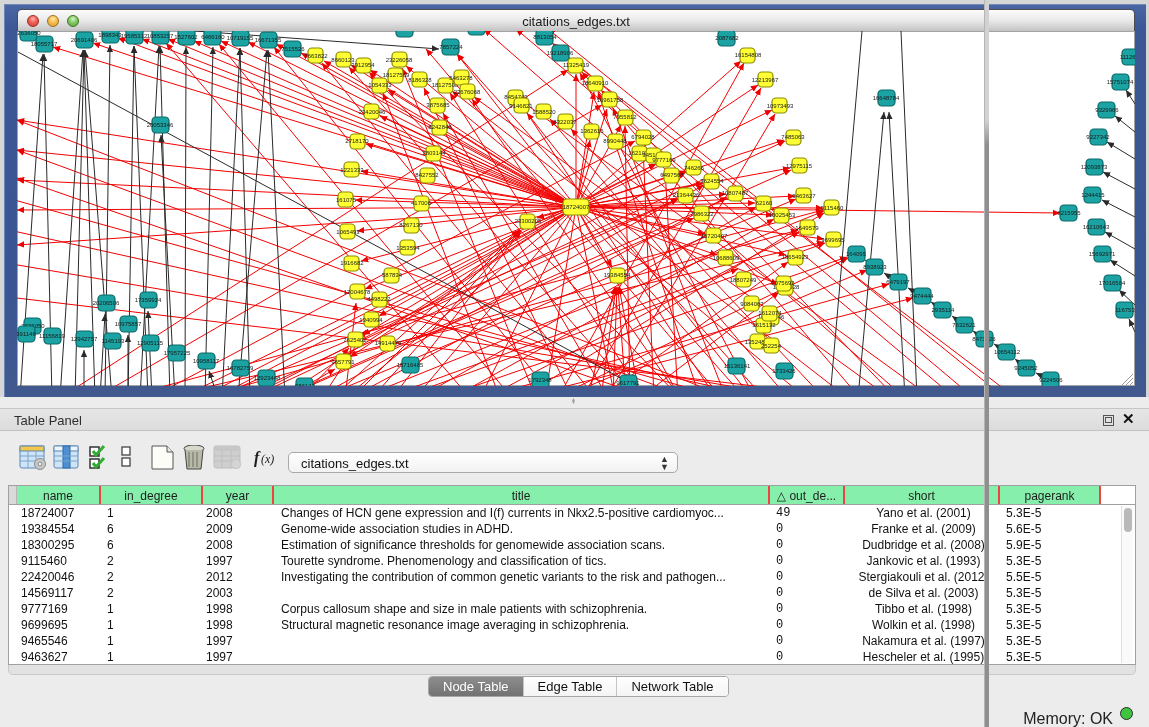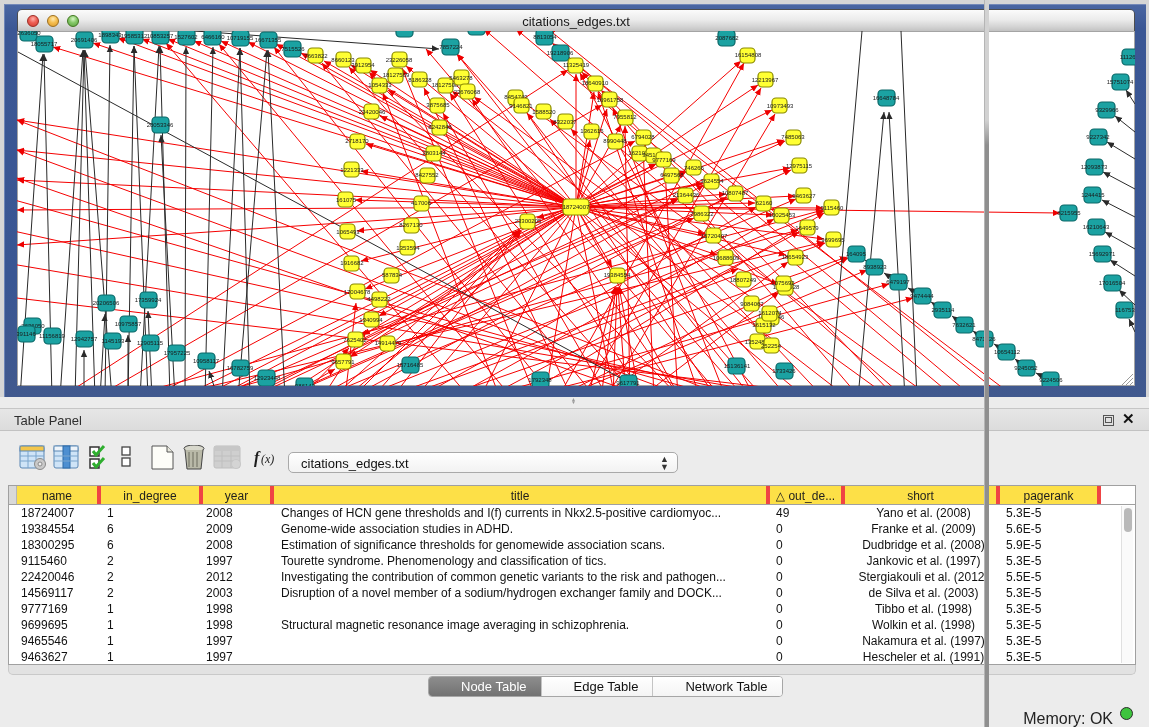--- a/index.html
+++ b/index.html
@@ -28,33 +28,33 @@
 #grip { position:absolute; left:571px; top:1px; color:#9a9a9a; font-size:5px; line-height:3px; }
 #restore { position:absolute; left:1103px; top:6px; width:11px; height:11px; border:1.5px solid #555; }
 #restore:before { content:""; position:absolute; left:1px; top:1px; width:5px; height:4px; border:1px solid #555; }
 #closex { position:absolute; left:1122px; top:1px; font-size:15px; font-weight:bold; color:#111; }
 #toolbar { position:absolute; left:0; top:34px; width:1149px; height:52px; background:#ececec; }
 #combo { position:absolute; left:288px; top:21px; width:390px; height:21px; background:linear-gradient(180deg,#ffffff,#f2f2f2);
   border:1px solid #a9a9a9; border-radius:5px; font-size:13px; color:#111; padding:3px 0 0 12px; }
 #combo .arr { position:absolute; right:8px; top:2px; font-size:9px; color:#333; line-height:8px; text-align:center; }
 
 #thead { position:absolute; left:8px; top:88px; width:1128px; height:20px; background:#fff; border:1px solid #a0a0a0; font-size:12px; color:#1e1e1e; }
-#thead span { position:absolute; top:3px; text-align:center; background:#fde047; border-right:4px solid #ef4444; height:18px; top:0; padding-top:3px; }
+#thead span { position:absolute; top:3px; text-align:center; background:#86efac; border-right:2px solid #ef4444; height:18px; top:0; padding-top:3px; }
 #tbody { position:absolute; left:8px; top:108px; width:1128px; height:160px; background:#fff; border-left:1px solid #a0a0a0; border-right:1px solid #a0a0a0; border-bottom:1px solid #a0a0a0; font-size:12px; color:#111; }
 .tr { position:relative; height:16px; white-space:nowrap; overflow:hidden; }
 .tr span { position:absolute; top:1px; }
 .c0 { left:12px; } .c1 { left:98px; } .c2 { left:197px; } .c3 { left:272px; }
-.c4 { left:767px; } .c5 { left:837px; width:155px; text-align:center; } .c6 { left:997px; }
+.c4 { left:767px;font-family:Liberation Mono, monospace; } .c5 { left:837px; width:155px; text-align:center; } .c6 { left:997px; }
 #vsb { position:absolute; left:1121px; top:109px; width:12px; height:157px; background:#fafafa; border-left:1px solid #e0e0e0; }
 #vsb div { position:absolute; left:2px; top:2px; width:8px; height:24px; background:#b9b9b9; border-radius:4px; }
 
 #tfoot { position:absolute; left:8px; top:268px; width:1128px; height:10px; background:#e2e2e2; border:1px solid #c9c9c9; border-top:none; border-radius:0 0 5px 5px; }
 #tabs { position:absolute; left:428px; top:279px; height:21px; display:flex; font-size:13px;
   border:1px solid #a6a6a6; border-radius:4px; overflow:hidden; background:#fff; }
-#tabs div { padding:2px 14px 0 32px; height:21px; }
+#tabs div { padding:2px 14px 0 14px; height:21px; }
 #tabs .sel { background:linear-gradient(180deg,#8d8d8d,#6f6f6f); color:#fff; }
 #tabs .us { background:linear-gradient(180deg,#ffffff,#f3f3f3); color:#111; border-left:1px solid #c4c4c4; }
 #mem { position:absolute; right:36px; top:313px; font-size:16px; color:#222;text-align:center; }
 #memdot { position:absolute; right:16px; top:310px; width:13px; height:13px; border-radius:50%; background:#3ec43e; border:1px solid #2c2c2c; }
 
 #rstrip { position:absolute; right:0; top:0; width:5px; height:727px; background:linear-gradient(180deg,#d2d2d2 0px,#d2d2d2 120px,#8f8f8f 145px,#8f8f8f 100%); border-left:1px solid #b5b5b5; }
 .icon { position:absolute; top:14px; left:18px; }
 </style></head>
 <body>
 <div id="app">
@@ -614,23 +614,23 @@
       <span style="left:265px;width:496px">title</span>
       <span style="left:761px;width:75px">△ out_de...</span>
       <span style="left:836px;width:155px">short</span>
       <span style="left:991px;width:101px">pagerank</span>
     </div>
     <div id="tbody">
 <div class="tr">
           <span class="c0">18724007</span>
           <span class="c1">1</span>
           <span class="c2">2008</span>
-          <span class="c3">Changes of HCN gene thresholds and I(f) currents in Nkx2.5-positive cardiomyoc...</span>
+          <span class="c3">Changes of HCN gene expression and I(f) currents in Nkx2.5-positive cardiomyoc...</span>
           <span class="c4">49</span>
-          <span class="c5">Yano et al. (2008)</span>
+          <span class="c5">Yano et al. (2001)</span>
           <span class="c6">5.3E-5</span>
         </div>
 <div class="tr">
           <span class="c0">19384554</span>
           <span class="c1">6</span>
           <span class="c2">2009</span>
           <span class="c3">Genome-wide association studies in ADHD.</span>
           <span class="c4">0</span>
           <span class="c5">Franke et al. (2009)</span>
           <span class="c6">5.6E-5</span>
@@ -643,45 +643,45 @@
           <span class="c4">0</span>
           <span class="c5">Dudbridge et al. (2008)</span>
           <span class="c6">5.9E-5</span>
         </div>
 <div class="tr">
           <span class="c0">9115460</span>
           <span class="c1">2</span>
           <span class="c2">1997</span>
           <span class="c3">Tourette syndrome. Phenomenology and classification of tics.</span>
           <span class="c4">0</span>
-          <span class="c5">Jankovic et al. (1997)</span>
+          <span class="c5">Jankovic et al. (1993)</span>
           <span class="c6">5.3E-5</span>
         </div>
 <div class="tr">
           <span class="c0">22420046</span>
           <span class="c1">2</span>
           <span class="c2">2012</span>
           <span class="c3">Investigating the contribution of common genetic variants to the risk and pathogen...</span>
           <span class="c4">0</span>
           <span class="c5">Stergiakouli et al. (2012)</span>
           <span class="c6">5.5E-5</span>
         </div>
 <div class="tr">
           <span class="c0">14569117</span>
           <span class="c1">2</span>
           <span class="c2">2003</span>
-          <span class="c3">Disruption of a novel member of a sodium/hydrogen exchanger family and DOCK...</span>
           <span class="c4">0</span>
           <span class="c5">de Silva et al. (2003)</span>
           <span class="c6">5.3E-5</span>
         </div>
 <div class="tr">
           <span class="c0">9777169</span>
           <span class="c1">1</span>
           <span class="c2">1998</span>
+          <span class="c3">Corpus callosum shape and size in male patients with schizophrenia.</span>
           <span class="c4">0</span>
           <span class="c5">Tibbo et al. (1998)</span>
           <span class="c6">5.3E-5</span>
         </div>
 <div class="tr">
           <span class="c0">9699695</span>
           <span class="c1">1</span>
           <span class="c2">1998</span>
           <span class="c3">Structural magnetic resonance image averaging in schizophrenia.</span>
           <span class="c4">0</span>
@@ -694,21 +694,21 @@
           <span class="c2">1997</span>
           <span class="c4">0</span>
           <span class="c5">Nakamura et al. (1997)</span>
           <span class="c6">5.3E-5</span>
         </div>
 <div class="tr">
           <span class="c0">9463627</span>
           <span class="c1">1</span>
           <span class="c2">1997</span>
           <span class="c4">0</span>
-          <span class="c5">Hescheler et al. (1991)</span>
+          <span class="c5">Hescheler et al. (1995)</span>
           <span class="c6">5.3E-5</span>
         </div>
     </div>
     <div id="vsb">
         <div></div>
       </div>
     <div id="tfoot"></div>
     <div id="tabs">
       <div class="sel">Node Table</div>
       <div class="us">Edge Table</div>

